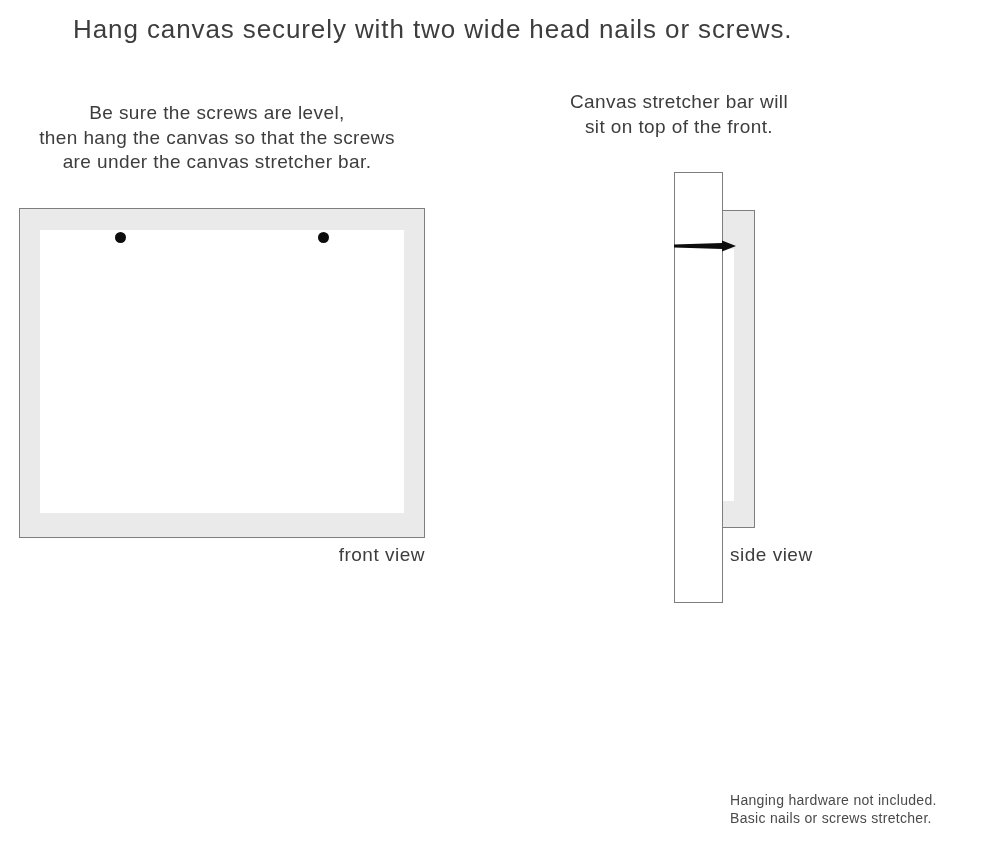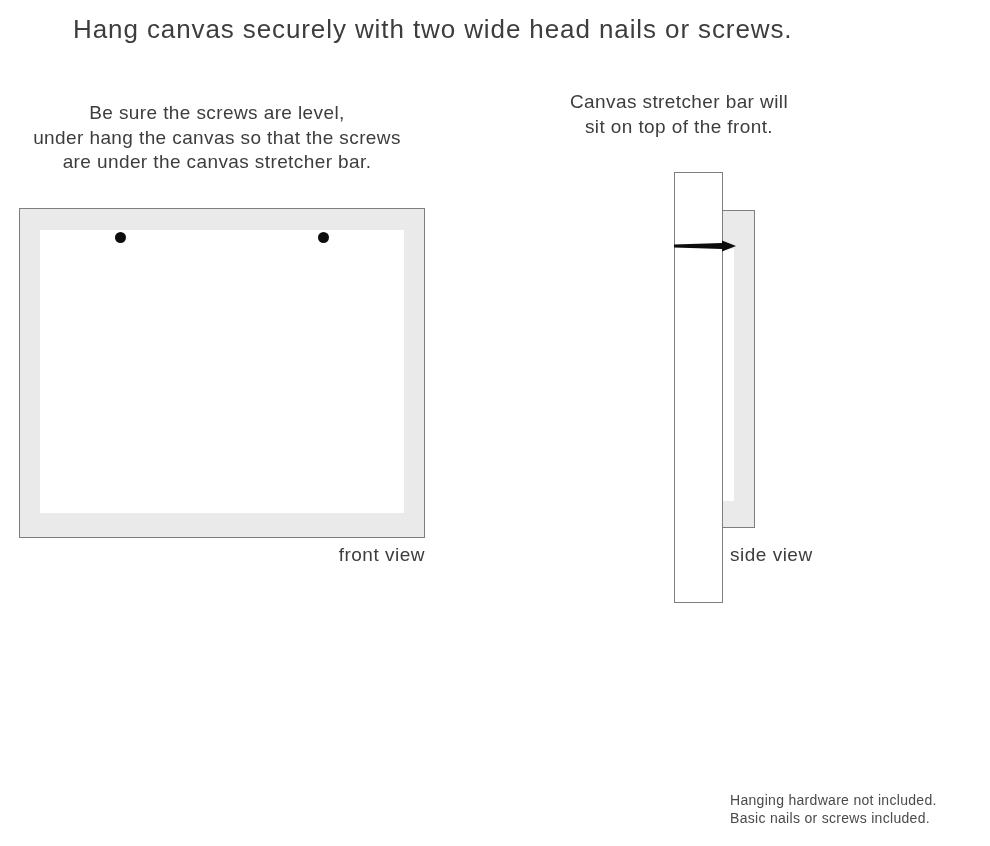--- a/index.html
+++ b/index.html
@@ -146,21 +146,21 @@
 </style>
 </head>
 <body>
 
 <div class="stage">
 
   <div class="title">Hang canvas securely with two wide head nails or screws.</div>
 
   <div class="instr instr-front">
     <div>Be sure the screws are level,</div>
-    <div>under hang the canvas so that the screws</div>
+    <div>then hang the canvas so that the screws</div>
     <div>are under the canvas stretcher bar.</div>
   </div>
 
   <div class="instr instr-side">
     <div>Canvas stretcher bar will</div>
     <div>sit on top of the front.</div>
   </div>
 
   <div class="frame-outer">
     <div class="frame-inner"></div>
@@ -174,16 +174,16 @@
   </div>
   <div class="wall-bar"></div>
   <svg class="nail-svg" viewBox="0 0 66 14" xmlns="http://www.w3.org/2000/svg">
     <polygon points="2,5.5 50,4 50,10 2,8.5" fill="currentColor"></polygon>
     <polygon points="50,1.5 64,7 50,12.5" fill="currentColor"></polygon>
   </svg>
   <div class="view-label label-side">side view</div>
 
   <div class="footnote">
     <div>Hanging hardware not included.</div>
-    <div>Basic nails or screws included.</div>
+    <div>Basic nails or screws stretcher.</div>
   </div>
 
 </div>
 
 </body></html>

